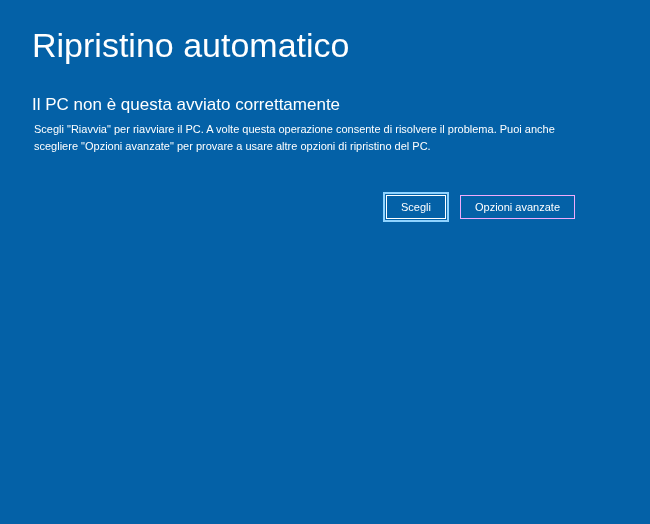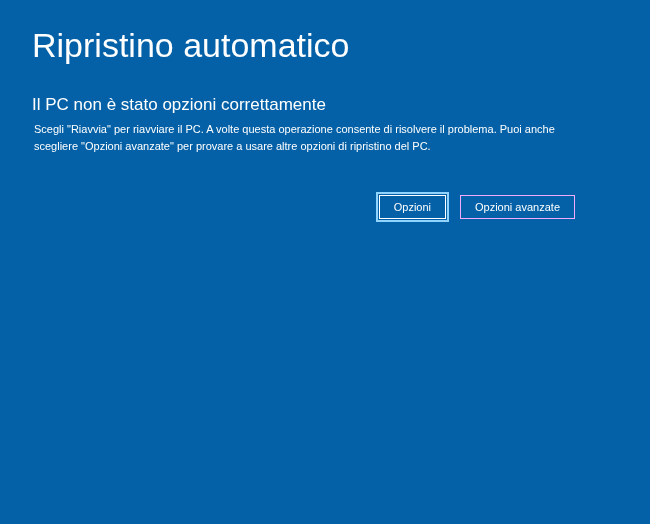--- a/index.html
+++ b/index.html
@@ -66,20 +66,20 @@
     }
     .btn-secondary {
       min-width: 98px;
     }
   </style>
 </head>
 <body>
 
 <div class="container">
   <h1 class="title">Ripristino automatico</h1>
-  <h2 class="subtitle">Il PC non è stato opzioni correttamente</h2>
+  <h2 class="subtitle">Il PC non è questa avviato correttamente</h2>
   <p class="desc">Scegli "Riavvia" per riavviare il PC. A volte questa operazione consente di risolvere il problema. Puoi anche scegliere "Opzioni avanzate" per provare a usare altre opzioni di ripristino del PC.</p>
 
   <div class="button-row">
-    <button class="btn btn-primary">Opzioni</button>
+    <button class="btn btn-primary">Scegli</button>
     <button class="btn btn-secondary">Opzioni avanzate</button>
   </div>
 </div>
 
 </body></html>

